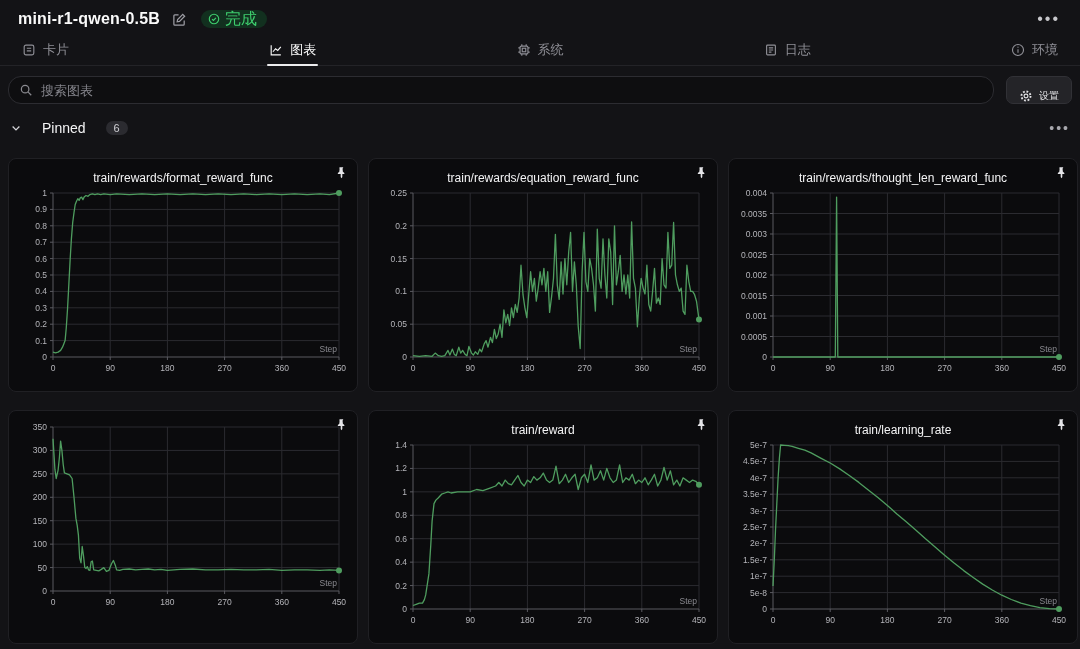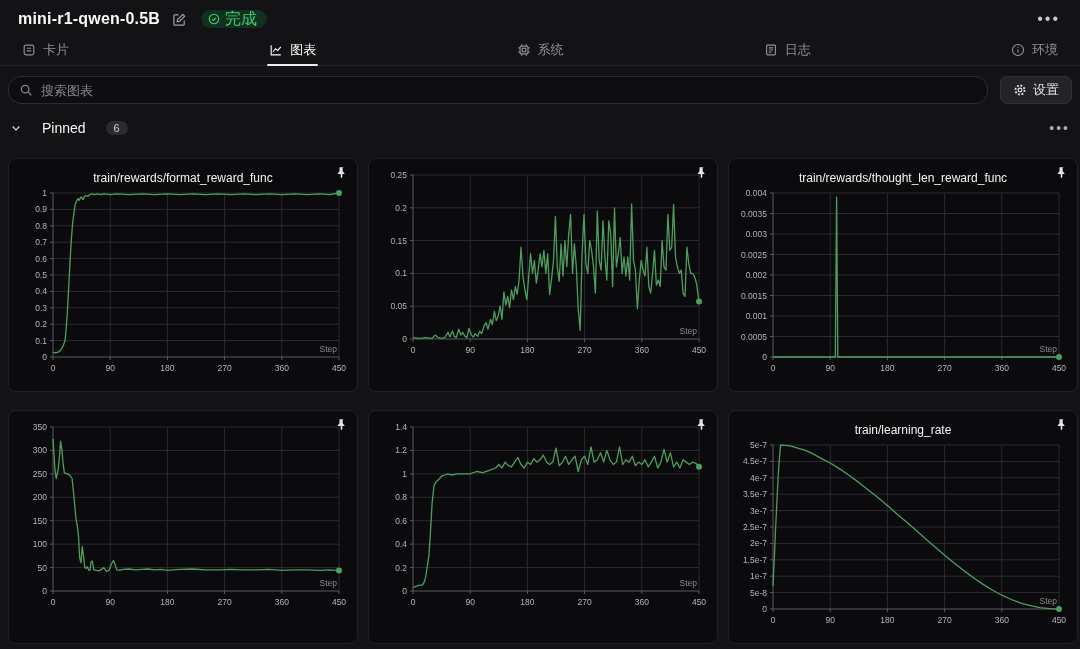--- a/index.html
+++ b/index.html
@@ -29,23 +29,23 @@
     height:2px; background:#ececee; border-radius:1px; }
 
   
   .search-row { display:flex; align-items:center; padding:10px 8px 4px 8px; gap:12px; }
   .search-box { flex:1; display:flex; align-items:center; gap:8px; height:28px;
     border:1px solid #2c2c31; border-radius:13px; background:#0e0e10; padding:0 10px;
     color:#8a8a90; }
   .search-box input { flex:1; background:transparent; border:none; outline:none;
     color:#d4d4d8; font-size:13px; font-family:"Liberation Sans", sans-serif; }
   .search-box input::placeholder { color:#85858c; }
-  .settings-btn { display:flex; align-items:center; gap:6px; height:28px; padding:8px 12px;
+  .settings-btn { display:flex; align-items:flex-end; gap:6px; height:28px; padding:0 12px;
     background:#242428; border:1px solid #313136; border-radius:7px; color:#e4e4e7;
-    font-size:13px; cursor:pointer; }
+    font-size:10px; cursor:pointer; }
 
   
   .section-head { display:flex; align-items:center; gap:20px; padding:12px 10px 10px 10px; }
   .section-label { font-size:14px; color:#f4f4f5; font-weight:500; }
   .count-pill { background:#2b2b30; color:#cfcfd4; border-radius:999px; font-size:11px;
     padding:1px 8px; }
   .sec-more { margin-left:auto; color:#a8a8ae; font-size:14px; letter-spacing:2px;
     cursor:pointer; line-height:8px; }
   .chev { color:#d4d4d8; cursor:pointer; }
 
@@ -226,20 +226,21 @@
         <polyline points="36.0,167.1 38.5,167.9 41.1,167.1 43.6,165.4 45.5,162.2 46.8,158.9 48.1,155.6 49.3,142.5 50.6,122.8 51.9,98.2 53.2,73.6 54.4,53.9 55.7,37.5 57.0,27.7 58.2,19.5 59.5,16.2 60.8,13.7 62.1,15.4 63.3,12.9 64.6,12.1 65.9,14.6 67.1,12.1 69.0,10.5 71.0,11.3 72.9,9.6 75.4,8.8 77.9,9.6 80.5,8.8 83.7,9.6 86.8,8.8 93.2,9.6 99.6,8.8 112.3,9.6 125.0,8.8 137.7,9.6 150.4,8.8 163.1,9.6 175.8,8.8 188.5,9.6 201.2,8.8 214.0,9.6 226.7,8.8 239.4,9.6 252.1,8.8 264.8,9.6 277.5,8.8 290.2,9.6 302.9,8.8 312.5,9.6 322.0,8.0" fill="none" stroke="#4f9d5f" stroke-width="1.3" stroke-linejoin="round"></polyline>
         <circle cx="322" cy="8" r="3" fill="#4f9d5f"></circle>
       </svg>
     </div>
     <div class="card">
       <span class="pin-btn icon">
         <svg width="13" height="13" viewBox="0 0 16 16" fill="currentColor">
           <path d="M6 1.5h4v1l-.7.5.4 4 1.8 1.5v1.2H9v3.8L8 15l-1-1.5V9.7H3.5V8.5L5.3 7l.4-4-.7-.5z"></path>
         </svg>
       </span>
+      <div class="card-title">train/rewards/equation_reward_func</div>
       <svg width="332" height="192">
         <line x1="33" y1="172" x2="36" y2="172" stroke="#5a5a61" stroke-width="1"></line>
         <text x="30" y="175" font-size="8.5" fill="#b5b5ba" text-anchor="end" font-family="Liberation Sans, sans-serif">0</text>
         <line x1="36" y1="139.20000000000002" x2="322" y2="139.20000000000002" stroke="#2b2b30" stroke-width="1"></line>
         <line x1="33" y1="139.20000000000002" x2="36" y2="139.20000000000002" stroke="#5a5a61" stroke-width="1"></line>
         <text x="30" y="142.20000000000002" font-size="8.5" fill="#b5b5ba" text-anchor="end" font-family="Liberation Sans, sans-serif">0.05</text>
         <line x1="36" y1="106.39999999999999" x2="322" y2="106.39999999999999" stroke="#2b2b30" stroke-width="1"></line>
         <line x1="33" y1="106.39999999999999" x2="36" y2="106.39999999999999" stroke="#5a5a61" stroke-width="1"></line>
         <text x="30" y="109.39999999999999" font-size="8.5" fill="#b5b5ba" text-anchor="end" font-family="Liberation Sans, sans-serif">0.1</text>
         <line x1="36" y1="73.60000000000001" x2="322" y2="73.60000000000001" stroke="#2b2b30" stroke-width="1"></line>
@@ -386,20 +387,21 @@
         <polyline points="36.0,19.7 37.9,50.2 39.2,59.5 41.1,51.1 42.4,38.5 43.6,22.1 44.9,31.4 46.2,45.5 47.4,53.9 50.0,54.9 52.5,55.8 55.1,59.5 57.0,78.3 58.9,99.4 60.2,106.4 61.4,115.8 62.7,139.2 64.0,143.9 65.2,127.5 66.5,136.9 67.8,148.6 69.0,149.5 70.3,147.6 71.6,150.9 72.9,151.4 74.1,142.9 75.4,142.0 76.7,150.9 79.2,151.4 81.8,151.9 84.3,150.4 86.8,148.6 89.4,152.3 91.9,151.4 94.5,144.8 96.4,141.5 98.3,146.2 99.6,150.9 102.7,151.4 105.9,150.4 112.3,150.0 118.6,150.9 125.0,150.4 131.3,150.0 137.7,150.9 144.0,150.4 150.4,151.4 163.1,150.4 175.8,150.0 188.5,150.9 201.2,150.9 214.0,150.4 226.7,150.9 239.4,150.9 252.1,150.4 264.8,151.4 277.5,150.9 290.2,150.9 302.9,151.4 312.5,150.9 322.0,151.4" fill="none" stroke="#4f9d5f" stroke-width="1.3" stroke-linejoin="round"></polyline>
         <circle cx="322" cy="151.38285714285715" r="3" fill="#4f9d5f"></circle>
       </svg>
     </div>
     <div class="card">
       <span class="pin-btn icon">
         <svg width="13" height="13" viewBox="0 0 16 16" fill="currentColor">
           <path d="M6 1.5h4v1l-.7.5.4 4 1.8 1.5v1.2H9v3.8L8 15l-1-1.5V9.7H3.5V8.5L5.3 7l.4-4-.7-.5z"></path>
         </svg>
       </span>
+      <div class="card-title">train/reward</div>
       <svg width="332" height="192">
         <line x1="33" y1="172" x2="36" y2="172" stroke="#5a5a61" stroke-width="1"></line>
         <text x="30" y="175" font-size="8.5" fill="#b5b5ba" text-anchor="end" font-family="Liberation Sans, sans-serif">0</text>
         <line x1="36" y1="148.57142857142856" x2="322" y2="148.57142857142856" stroke="#2b2b30" stroke-width="1"></line>
         <line x1="33" y1="148.57142857142856" x2="36" y2="148.57142857142856" stroke="#5a5a61" stroke-width="1"></line>
         <text x="30" y="151.57142857142856" font-size="8.5" fill="#b5b5ba" text-anchor="end" font-family="Liberation Sans, sans-serif">0.2</text>
         <line x1="36" y1="125.14285714285712" x2="322" y2="125.14285714285712" stroke="#2b2b30" stroke-width="1"></line>
         <line x1="33" y1="125.14285714285712" x2="36" y2="125.14285714285712" stroke="#5a5a61" stroke-width="1"></line>
         <text x="30" y="128.1428571428571" font-size="8.5" fill="#b5b5ba" text-anchor="end" font-family="Liberation Sans, sans-serif">0.4</text>
         <line x1="36" y1="101.71428571428571" x2="322" y2="101.71428571428571" stroke="#2b2b30" stroke-width="1"></line>

